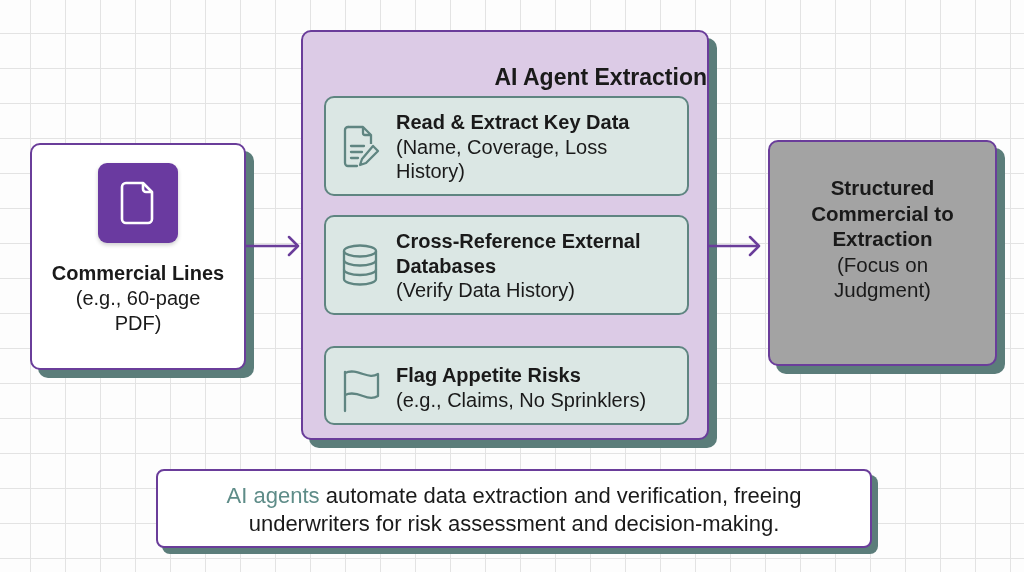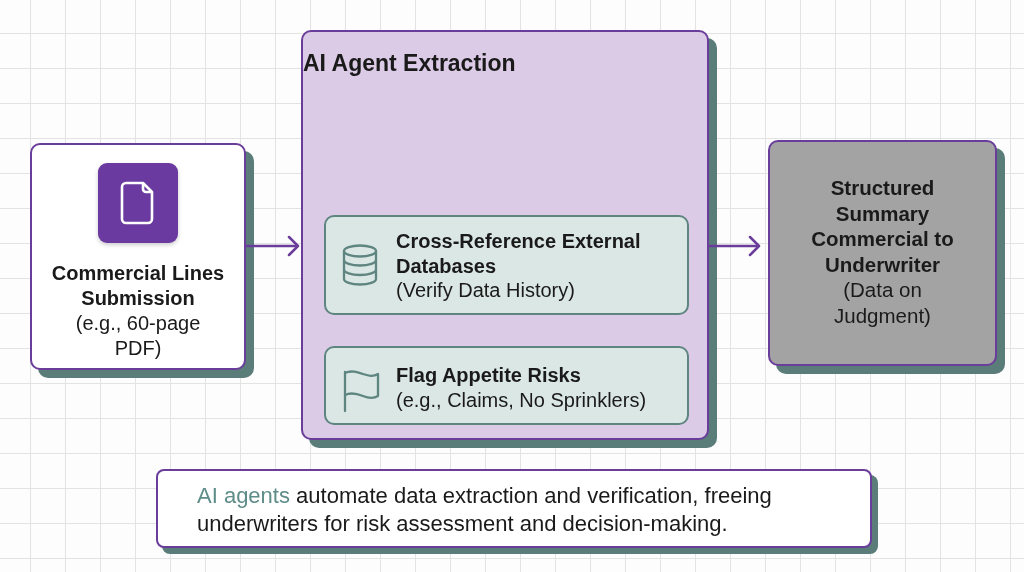--- a/index.html
+++ b/index.html
@@ -12,62 +12,76 @@
     background-size:35px 35px;
     background-position:30px 33px;
     font-family:"Liberation Sans",sans-serif;color:#1a1a1a;
   }
   .card{position:absolute;box-sizing:border-box;border:2.5px solid #6a3d9a;border-radius:10px;box-shadow:8px 8px 0 #5b7d7a;}
   .input-card{left:30px;top:143px;width:216px;height:227px;background:#fff;}
   .icon-box{position:absolute;left:66px;top:18px;width:80px;height:80px;background:#6a3aa0;border-radius:9px;box-shadow:0 2px 4px rgba(0,0,0,.2);display:flex;align-items:center;justify-content:center;}
   .input-text{position:absolute;left:0;right:0;top:116px;text-align:center;font-size:20px;line-height:25px;}
   .input-text .b{font-weight:bold;}
   .agent-card{left:301px;top:30px;width:408px;height:410px;background:#dccbe6;}
-  .agent-title{position:absolute;left:0;right:0;top:18px;text-align:left;font-size:23px;font-weight:bold;}
+  .agent-title{position:absolute;left:0;right:0;top:32px;text-align:right;font-size:23px;font-weight:bold;}
   .step{position:absolute;left:21px;width:365px;box-sizing:border-box;background:#dbe7e4;border:2px solid #5f8581;border-radius:10px;}
   .step1{top:64px;height:100px;}
   .step2{top:183px;height:100px;}
   .step3{top:314px;height:79px;}
   .step-icon{position:absolute;left:16px;width:40px;height:46px;}
   .step-text{position:absolute;left:70px;right:8px;font-size:20px;line-height:24.5px;}
   .step-text .b{font-weight:bold;display:block;}
   .output-card{left:768px;top:140px;width:229px;height:226px;background:#a3a3a3;}
   .output-text{position:absolute;left:0;right:0;top:33px;text-align:center;font-size:20.5px;line-height:25.5px;}
   .output-text .b{font-weight:bold;}
   .arrow{position:absolute;}
   .note-card{left:156px;top:469px;width:716px;height:79px;background:#fff;border-radius:8px;box-shadow:6px 6px 0 #5b7d7a;}
-  .note-text{position:absolute;left:0;right:0;top:11px;font-size:22px;line-height:28px;padding-left:39px;}
+  .note-text{position:absolute;left:0;right:0;top:11px;text-align:center;font-size:22px;line-height:28px;}
   .note-text .hl{color:#5e8c88;}
 </style>
 </head>
 <body>
 
 <div class="card input-card">
   <div class="icon-box">
     <svg width="40" height="48" viewBox="0 0 40 48">
       <path d="M8 4 H25 L34 13 V40 a4 4 0 0 1 -4 4 H8 a4 4 0 0 1 -4 -4 V8 a4 4 0 0 1 4 -4 Z" fill="none" stroke="#fff" stroke-width="2.6" stroke-linejoin="round"></path>
       <path d="M25 4 V10 a3 3 0 0 0 3 3 H34" fill="none" stroke="#fff" stroke-width="2.6" stroke-linejoin="round"></path>
     </svg>
   </div>
   <div class="input-text">
     <div class="b">Commercial Lines</div>
-    <div class="b">Submission</div>
     <div>(e.g., 60-page</div>
     <div>PDF)</div>
   </div>
 </div>
 
 <svg class="arrow" style="left:246px;top:233px" width="56" height="26" viewBox="0 0 56 26">
   <line x1="0" y1="13" x2="52" y2="13" stroke="#6a3d9a" stroke-width="2.5"></line>
   <polyline points="43,4 52,13 43,22" fill="none" stroke="#6a3d9a" stroke-width="2.5" stroke-linecap="round" stroke-linejoin="round"></polyline>
 </svg>
 
 <div class="card agent-card">
   <div class="agent-title">AI Agent Extraction</div>
 
+  <div class="step step1">
+    <svg class="step-icon" style="top:26px" viewBox="0 0 40 46">
+      <path d="M6 3 H21 L29 11 V20" fill="none" stroke="#5f8581" stroke-width="2.3" stroke-linejoin="round"></path>
+      <path d="M21 3 V9 a2 2 0 0 0 2 2 H29" fill="none" stroke="#5f8581" stroke-width="2.3" stroke-linejoin="round"></path>
+      <path d="M6 3 a3 3 0 0 0 -3 3 V39 a3 3 0 0 0 3 3 H15" fill="none" stroke="#5f8581" stroke-width="2.3" stroke-linecap="round"></path>
+      <line x1="9" y1="22" x2="22" y2="22" stroke="#5f8581" stroke-width="2.3" stroke-linecap="round"></line>
+      <line x1="9" y1="28" x2="20" y2="28" stroke="#5f8581" stroke-width="2.3" stroke-linecap="round"></line>
+      <line x1="9" y1="34" x2="16" y2="34" stroke="#5f8581" stroke-width="2.3" stroke-linecap="round"></line>
+      <path d="M31 22 L36 27 L24 39 L18 41 L20 35 Z" fill="none" stroke="#5f8581" stroke-width="2.3" stroke-linejoin="round"></path>
+    </svg>
+    <div class="step-text" style="top:12px">
+      <span class="b">Read &amp; Extract Key Data</span>
+      <span>(Name, Coverage, Loss History)</span>
+    </div>
+  </div>
 
   <div class="step step2">
     <svg class="step-icon" style="top:26px" viewBox="0 0 40 46">
       <ellipse cx="18" cy="8" rx="16" ry="5.5" fill="none" stroke="#5f8581" stroke-width="2.3"></ellipse>
       <path d="M2 8 V36 c0 3 7 5.5 16 5.5 s16 -2.5 16 -5.5 V8" fill="none" stroke="#5f8581" stroke-width="2.3"></path>
       <path d="M2 17 c0 3 7 5.5 16 5.5 s16 -2.5 16 -5.5" fill="none" stroke="#5f8581" stroke-width="2.3"></path>
       <path d="M2 26.5 c0 3 7 5.5 16 5.5 s16 -2.5 16 -5.5" fill="none" stroke="#5f8581" stroke-width="2.3"></path>
     </svg>
     <div class="step-text" style="top:12px">
       <span class="b">Cross-Reference External Databases</span>
@@ -88,24 +102,23 @@
 </div>
 
 <svg class="arrow" style="left:709px;top:233px" width="54" height="26" viewBox="0 0 54 26">
   <line x1="0" y1="13" x2="50" y2="13" stroke="#6a3d9a" stroke-width="2.5"></line>
   <polyline points="41,4 50,13 41,22" fill="none" stroke="#6a3d9a" stroke-width="2.5" stroke-linecap="round" stroke-linejoin="round"></polyline>
 </svg>
 
 <div class="card output-card">
   <div class="output-text">
     <div class="b">Structured</div>
-    <div class="b">Summary</div>
     <div class="b">Commercial to</div>
-    <div class="b">Underwriter</div>
-    <div>(Data on</div>
+    <div class="b">Extraction</div>
+    <div>(Focus on</div>
     <div>Judgment)</div>
   </div>
 </div>
 
 <div class="card note-card">
   <div class="note-text">
     <div><span class="hl">AI agents</span><span> automate data extraction and verification, freeing</span></div>
     <div>underwriters for risk assessment and decision-making.</div>
   </div>
 </div>

